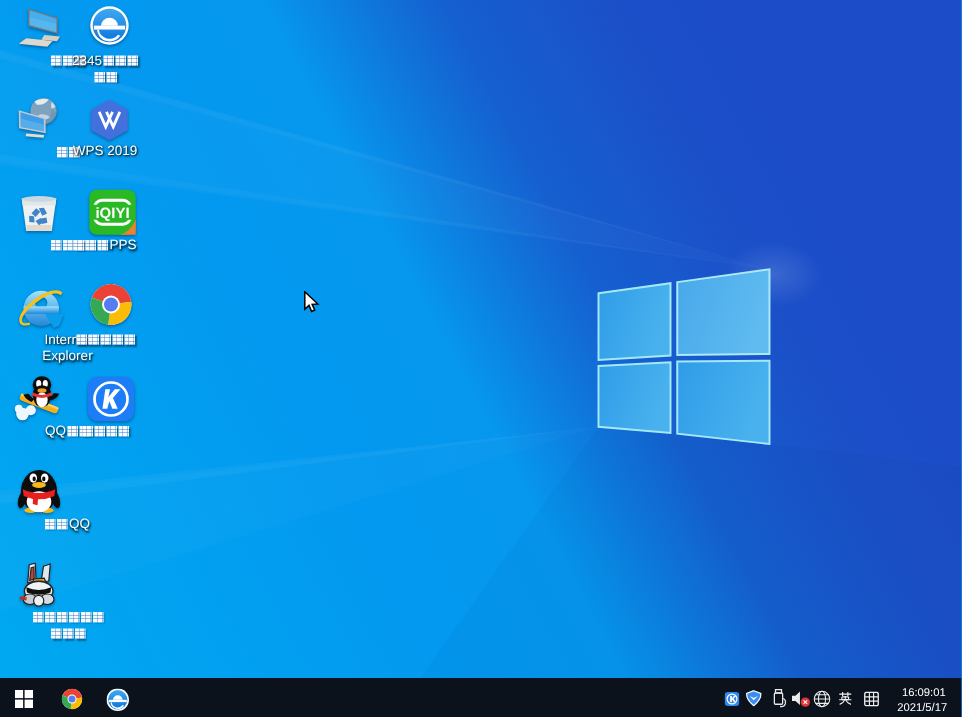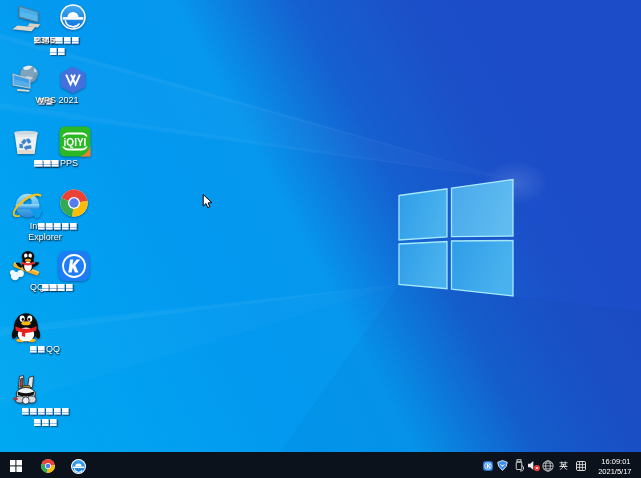--- a/index.html
+++ b/index.html
@@ -1,19 +1,19 @@
 <!DOCTYPE html>
 <html><head><meta charset="utf-8">
 <style>
 html,body{margin:0;padding:0;}
 body{-webkit-font-smoothing:antialiased;width:641px;height:478px;overflow:hidden;position:relative;font-family:"Liberation Sans",sans-serif;background:#1488e4;}
 #wp,.ab{position:absolute;}
 .lbl{position:absolute;color:#fff;font-size:9px;line-height:11px;text-align:center;width:52px;
 text-shadow:0 1px 2px rgba(0,0,0,.8),1px 1px 1px rgba(0,0,0,.55);white-space:nowrap;}
-.c1{left:0;margin-left:19px;} .c2{left:31px;}
+.c1{left:0;margin-left:19px;} .c2{left:44px;}
 .dsk{filter:drop-shadow(0.5px 1.2px 1px rgba(0,10,40,.38));}
 .cj{display:inline-block;width:7px;height:7px;margin:0 .5px;vertical-align:-1px;
 background:repeating-linear-gradient(to right,rgba(40,110,190,0) 0 2.6px,rgba(40,110,190,.4) 2.6px 3.3px),
 repeating-linear-gradient(to bottom,rgba(40,110,190,0) 0 1.7px,rgba(40,110,190,.45) 1.7px 2.4px),
 linear-gradient(rgba(255,255,255,.96),rgba(255,255,255,.96));
 background-blend-mode:normal;box-shadow:1px 1px 1px rgba(0,0,0,.38);}
 #taskbar{position:absolute;left:0;top:452px;width:641px;height:26px;background:#0c121b;}
 .trayt{position:absolute;color:#fff;font-size:7.5px;line-height:8px;}
 </style></head>
 <body>
@@ -172,21 +172,21 @@
  <path d="M7.4,13.1 a5.6,5.2 0 0 1 11.2,0 z" fill="#fff"></path>
  <rect x="2.6" y="13.1" width="20.8" height="2.6" fill="#fff"></rect>
  <path d="M5.9,15.9 a7.2,6.9 0 0 0 12.8,3.3 l1.5,0.6 a8.4,8.1 0 0 1 -15.5,-3.9 z" fill="#fff"></path>
 </svg>
 <div class="lbl c2" style="top:34.5px">2345<span class="cj"></span><span class="cj"></span><span class="cj"></span><br><span class="cj"></span><span class="cj"></span></div>
 
 <svg class="ab dsk" style="left:59px;top:66px" width="28" height="28" viewBox="0 0 28 28">
  <polygon points="14,0.5 26.2,7.2 26.2,20.8 14,27.5 1.8,20.8 1.8,7.2" fill="#4470dd"></polygon>
  <path d="M7.5,9.5 L11.5,18.5 L15.6,9.5 M12.4,9.5 L16.5,18.5 L20.5,9.5" fill="none" stroke="#fff" stroke-width="1.9" stroke-linecap="square" stroke-linejoin="miter"></path>
 </svg>
-<div class="lbl c2" style="top:95px">WPS 2021</div>
+<div class="lbl c2" style="top:95px">WPS 2019</div>
 
 <svg class="ab dsk" style="left:58.5px;top:126px" width="32" height="31" viewBox="0 0 32 31">
  <rect x="0.5" y="0.5" width="31" height="30" rx="5" fill="#2ab825"></rect>
  <path d="M21,30.5 Q28,28.5 31.5,20.5 L31.5,30.5 Z" fill="#f08030"></path>
  <rect x="4" y="7.5" width="24" height="16" rx="5" fill="none" stroke="#fff" stroke-width="2"></rect>
  <rect x="3" y="10.5" width="26" height="10" fill="#2ab825"></rect>
  <text x="16" y="19.5" font-family="Liberation Sans,sans-serif" font-size="10" font-weight="bold" fill="#fff" text-anchor="middle">iQIYI</text>
 </svg>
 <div class="lbl c2" style="top:158px"><span class="cj"></span><span class="cj"></span><span class="cj"></span>PPS</div>
 

